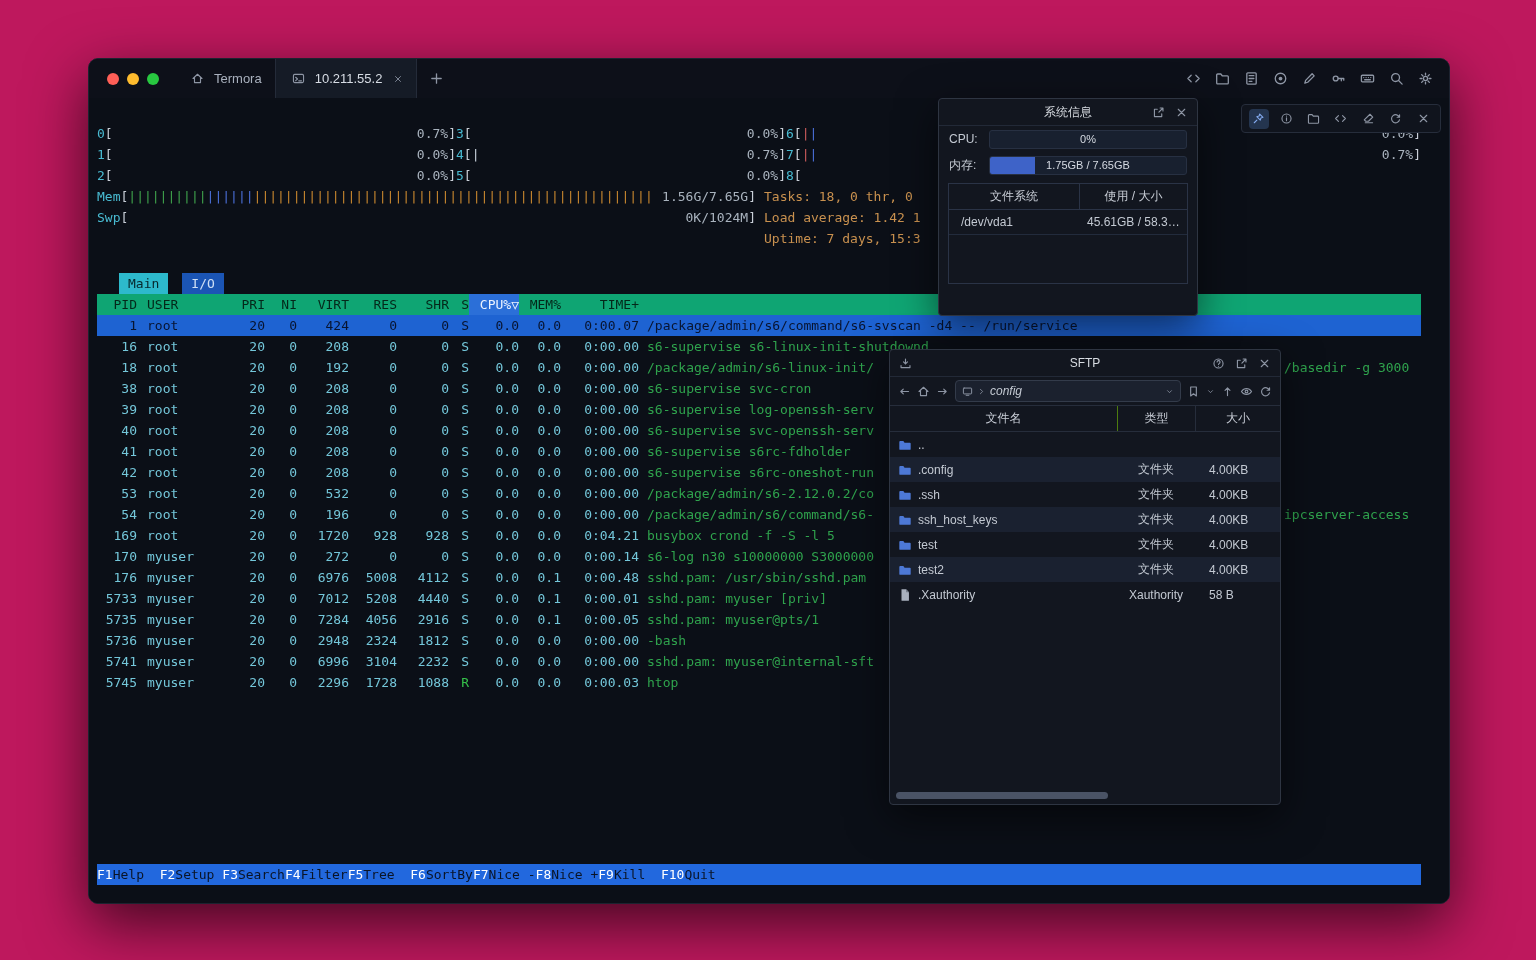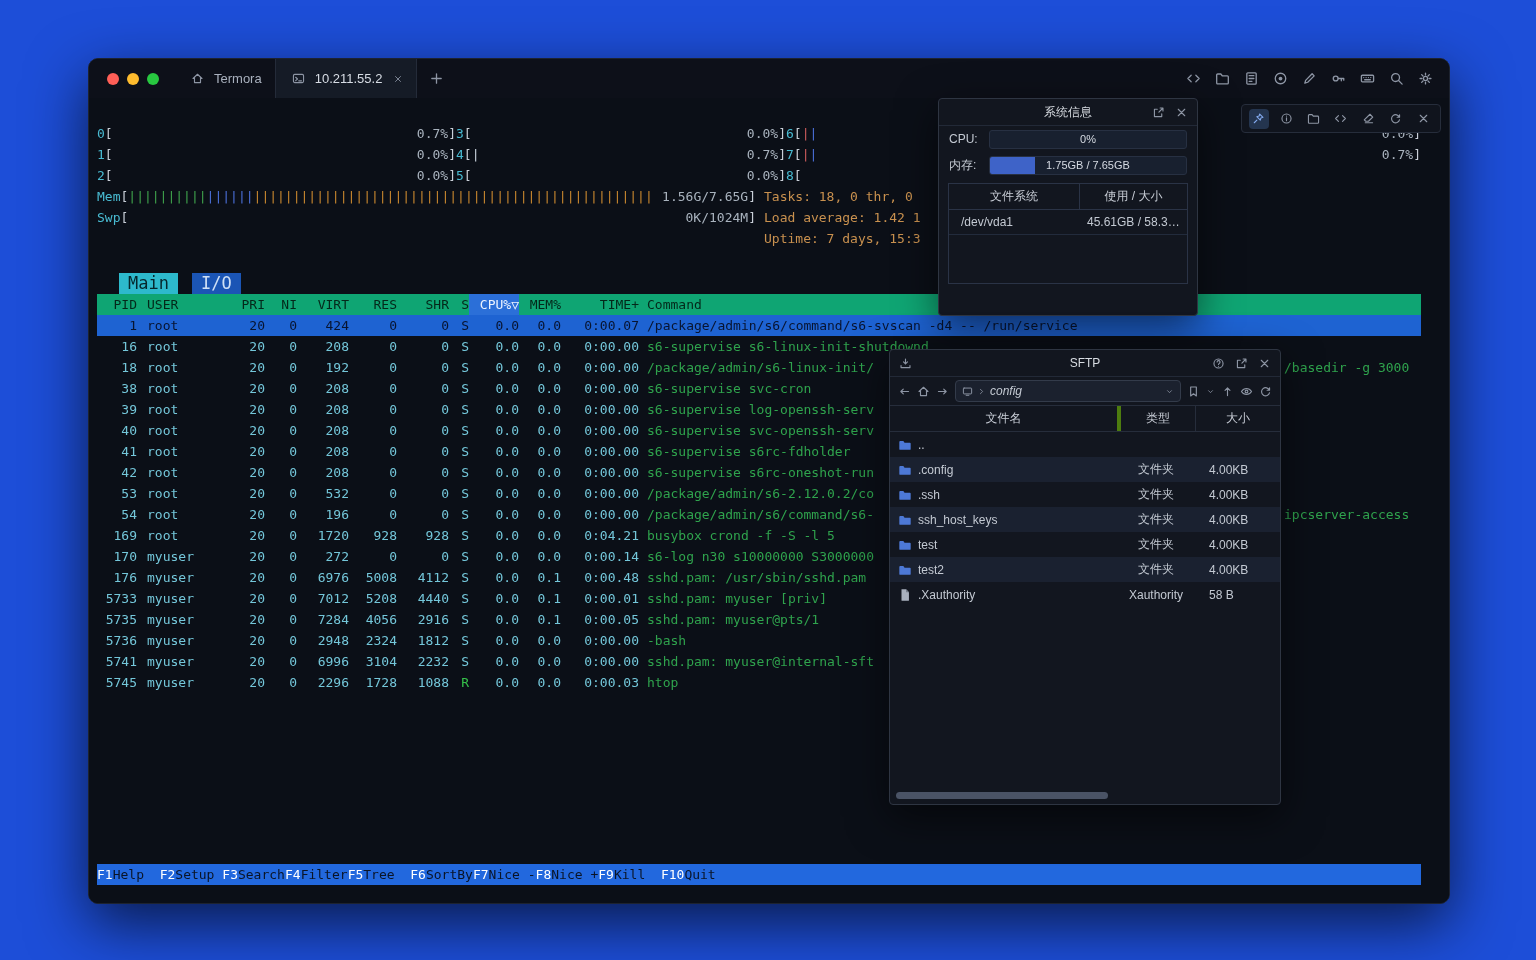--- a/index.html
+++ b/index.html
@@ -1,16 +1,16 @@
 <!DOCTYPE html>
 <html style="--accent: #2268DE; --headerGreen: #0FA573; --selectedRow: #1E63D2; --cyan: #74C7DA; --green: #2FA34D; --tan: #C9914F; --fnBar: #2268DE;"><head>
 <meta charset="utf-8">
 <style>
   html,body{margin:0;padding:0;background:#000;}
-  .stage{position:relative;width:1536px;height:960px;background:#1d4ed8;overflow:hidden;font-family:"Liberation Sans",sans-serif;}
+  .stage{position:relative;width:1536px;height:960px;background:#be185d;overflow:hidden;font-family:"Liberation Sans",sans-serif;}
   .window{position:absolute;left:88px;top:58px;width:1360px;height:844px;background:#0B0F17;border:1px solid #1D2330;border-radius:10px;box-shadow:0 20px 60px rgba(0,0,0,.65);overflow:hidden;}
 
   
   .tabbar{height:39px;background:#0D1019;display:flex;align-items:center;border-bottom:1px solid #161B26;position:relative;}
   .traffic{display:flex;gap:8px;padding:0 16px 0 18px;}
   .dot{width:12px;height:12px;border-radius:50%;}
   .dot.red{background:#FF5F57}.dot.yellow{background:#FEBC2E}.dot.green{background:#28C840}
   .tab{display:flex;align-items:center;gap:7px;padding:0 13px;height:100%;color:#A9B1BE;font-size:13px;white-space:nowrap;}
   .tab.active{background:#151B26;border-left:1px solid #242B39;border-right:1px solid #242B39;color:#D8DDE5;}
   .tabclose{display:flex;align-items:center;color:#8B94A3;margin-left:4px;}
@@ -26,21 +26,21 @@
   .term{position:absolute;left:0;top:39px;right:0;bottom:0;background:#0B0F17;font-family:"DejaVu Sans Mono",monospace;font-size:13px;line-height:21px;color:var(--cyan,#74C7DA);}
   .tline{position:absolute;left:8px;width:1324px;height:21px;display:flex;white-space:pre;}
   .mcell{display:flex;white-space:pre;overflow:hidden;}
   .mcell.w1{width:359px}.mcell.w2{width:330px}.mcell.w3{flex:1}
   .mnum{color:#49BBD2}.mbrk{color:#C9CFD8}
   .mbar{flex:1;overflow:hidden;white-space:pre}
   .mval{color:#A9B3BE}
   .mwrap{width:659px;display:flex;white-space:pre;overflow:hidden;}
   .rtext{position:absolute;left:667px;top:0;color:var(--tan,#C9914F);white-space:pre;}
 
-  .htab{height:21px;padding:0 9px;display:flex;align-items:center;font-size:17px;}
+  .htab{height:21px;padding:0 9px;display:flex;align-items:center;font-size:13px;}
   .htab.main{background:#2DB9CC;color:#06272C;margin-left:22px;}
   .htab.io{background:#1B55B5;color:#CFE0F6;margin-left:14px;}
 
   .phead{position:absolute;left:8px;width:1324px;height:21px;background:var(--headerGreen,#0FA573);color:#04281A;display:flex;white-space:pre;}
   .c{display:block;overflow:hidden;white-space:pre;}
   .cw-pid{width:40px;text-align:right}
   .cw-user{width:80px;padding-left:10px;text-align:left;box-sizing:border-box}
   .cw-pri{width:48px;text-align:right}
   .cw-ni{width:32px;text-align:right}
   .cw-virt{width:52px;text-align:right}
@@ -94,21 +94,21 @@
   #iconstrip .tbicon{width:20px;height:20px;}
   #iconstrip .tbicon svg{width:13px;height:13px;}
 
   #sftp{left:800px;top:290px;width:390px;height:454px;}
   .ftoolbar{height:28px;display:flex;align-items:center;gap:6px;padding:0 8px;font-style:italic;}
   .crumb{flex:1;height:20px;background:#1B212E;border:1px solid #333B4A;border-radius:4px;display:flex;align-items:center;gap:4px;padding:0 6px;color:#C3C9D2;}
   .crumb .spacer{flex:1;}
   .fhead{display:flex;height:25px;border-top:1px solid #262D3B;border-bottom:1px solid #262D3B;align-items:center;color:#C8CDD6;}
   .fh{display:block;text-align:center;}
   .fh.name{width:227px;}
-  .fh.type{width:78px;border-left:4px solid #4d7c0f;height:100%;line-height:25px;box-sizing:border-box;}
+  .fh.type{width:78px;border-left:1px solid #4d7c0f;height:100%;line-height:25px;box-sizing:border-box;}
   .fh.size{flex:1;border-left:1px solid #262D3B;height:100%;line-height:25px;}
   .frow{display:flex;height:25px;align-items:center;}
   .frow:nth-child(even){background:#1A2130;}
   .fname{width:227px;display:flex;align-items:center;gap:6px;padding-left:8px;box-sizing:border-box;overflow:hidden;}
   .ficon{display:flex;align-items:center;}
   .ficon svg{width:14px;height:14px;}
   .ftype{width:78px;text-align:center;overflow:hidden;white-space:nowrap;}
   .fsize{flex:1;padding-left:14px;}
   .hscroll{position:absolute;left:6px;bottom:5px;width:212px;height:7px;background:#4A5365;border-radius:4px;}
 </style>
@@ -233,21 +233,20 @@
         <span class="c cw-user">USER</span>
         <span class="c cw-pri">PRI</span>
         <span class="c cw-ni">NI</span>
         <span class="c cw-virt">VIRT</span>
         <span class="c cw-res">RES</span>
         <span class="c cw-shr">SHR</span>
         <span class="c cw-s">S</span>
         <span class="c cw-cpu sort"><span>CPU%</span><span class="sortch">▽</span></span>
         <span class="c cw-mem">MEM%</span>
         <span class="c cw-time">TIME+</span>
-        <span class="c cmd">Command</span>
       </div>
 
       <div id="proc-rows">
           <div class="proc-row selected"><span class="c cw-pid">1</span><span class="c cw-user">root</span><span class="c cw-pri">20</span><span class="c cw-ni">0</span><span class="c cw-virt">424</span><span class="c cw-res">0</span><span class="c cw-shr">0</span><span class="c cw-s">S</span><span class="c cw-cpu">0.0</span><span class="c cw-mem">0.0</span><span class="c cw-time">0:00.07</span><span class="c cmd">/package/admin/s6/command/s6-svscan -d4 -- /run/service</span></div>
           <div class="proc-row"><span class="c cw-pid">16</span><span class="c cw-user">root</span><span class="c cw-pri">20</span><span class="c cw-ni">0</span><span class="c cw-virt">208</span><span class="c cw-res">0</span><span class="c cw-shr">0</span><span class="c cw-s">S</span><span class="c cw-cpu">0.0</span><span class="c cw-mem">0.0</span><span class="c cw-time">0:00.00</span><span class="c cmd">s6-supervise s6-linux-init-shutdownd</span></div>
           <div class="proc-row"><span class="c cw-pid">18</span><span class="c cw-user">root</span><span class="c cw-pri">20</span><span class="c cw-ni">0</span><span class="c cw-virt">192</span><span class="c cw-res">0</span><span class="c cw-shr">0</span><span class="c cw-s">S</span><span class="c cw-cpu">0.0</span><span class="c cw-mem">0.0</span><span class="c cw-time">0:00.00</span><span class="c cmd">/package/admin/s6-linux-init/</span><span class="tail">/basedir -g 3000</span></div>
           <div class="proc-row"><span class="c cw-pid">38</span><span class="c cw-user">root</span><span class="c cw-pri">20</span><span class="c cw-ni">0</span><span class="c cw-virt">208</span><span class="c cw-res">0</span><span class="c cw-shr">0</span><span class="c cw-s">S</span><span class="c cw-cpu">0.0</span><span class="c cw-mem">0.0</span><span class="c cw-time">0:00.00</span><span class="c cmd">s6-supervise svc-cron</span></div>
           <div class="proc-row"><span class="c cw-pid">39</span><span class="c cw-user">root</span><span class="c cw-pri">20</span><span class="c cw-ni">0</span><span class="c cw-virt">208</span><span class="c cw-res">0</span><span class="c cw-shr">0</span><span class="c cw-s">S</span><span class="c cw-cpu">0.0</span><span class="c cw-mem">0.0</span><span class="c cw-time">0:00.00</span><span class="c cmd">s6-supervise log-openssh-serv</span></div>
           <div class="proc-row"><span class="c cw-pid">40</span><span class="c cw-user">root</span><span class="c cw-pri">20</span><span class="c cw-ni">0</span><span class="c cw-virt">208</span><span class="c cw-res">0</span><span class="c cw-shr">0</span><span class="c cw-s">S</span><span class="c cw-cpu">0.0</span><span class="c cw-mem">0.0</span><span class="c cw-time">0:00.00</span><span class="c cmd">s6-supervise svc-openssh-serv</span></div>
           <div class="proc-row"><span class="c cw-pid">41</span><span class="c cw-user">root</span><span class="c cw-pri">20</span><span class="c cw-ni">0</span><span class="c cw-virt">208</span><span class="c cw-res">0</span><span class="c cw-shr">0</span><span class="c cw-s">S</span><span class="c cw-cpu">0.0</span><span class="c cw-mem">0.0</span><span class="c cw-time">0:00.00</span><span class="c cmd">s6-supervise s6rc-fdholder</span></div>

